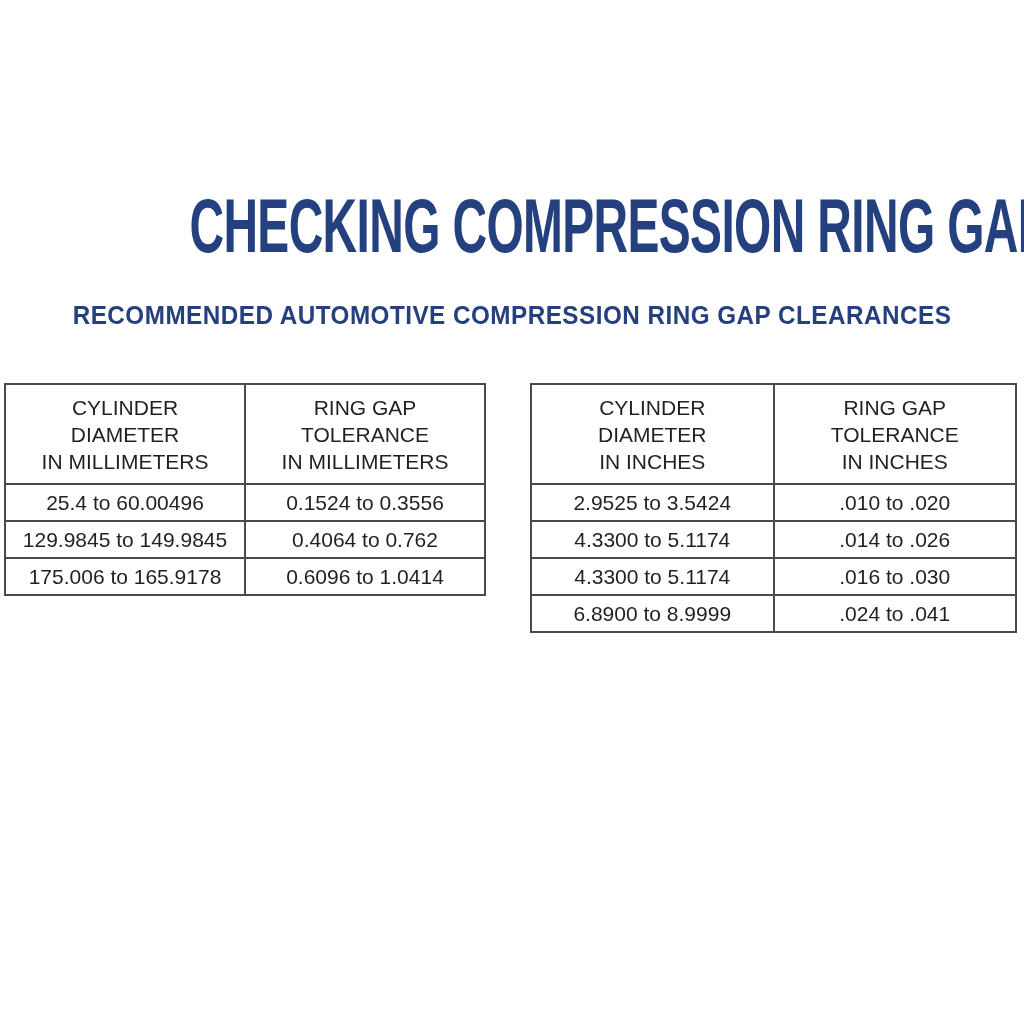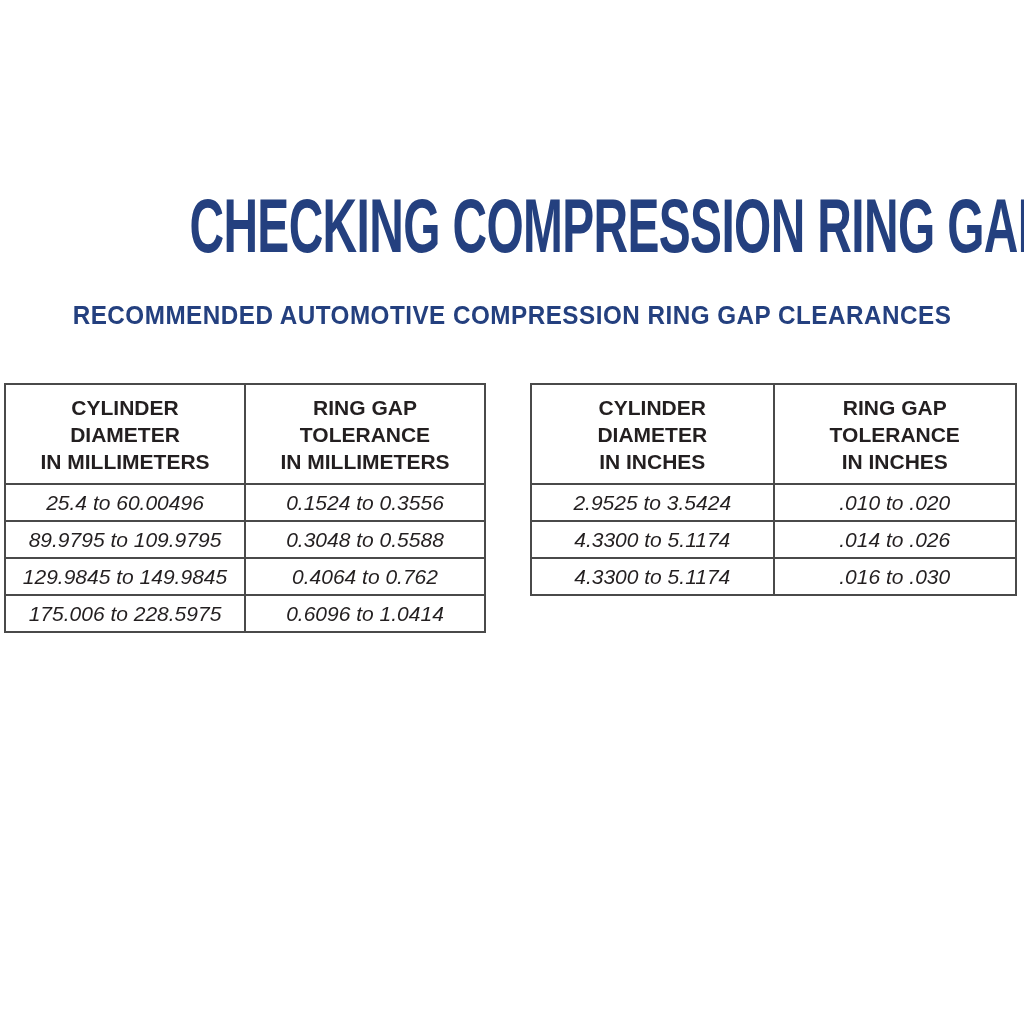--- a/index.html
+++ b/index.html
@@ -59,31 +59,30 @@
   .gap-table th, .gap-table td {
     border: 2px solid #4a4a4a;
     text-align: center;
     vertical-align: middle;
     color: #231f20;
     padding: 0;
     width: 50%;
   }
   .gap-table th {
     height: 98px;
-    font-weight: bold;
+    font-weight: normal;
     font-size: 21px;
     text-align: center;
   }
   .gap-table th span { display: block; line-height: 27px; }
   .gap-table td {
     height: 35px;
     font-size: 21px;
     font-weight: normal;
     line-height: 25px;
-    font-style: italic;
   }
 </style>
 </head>
 <body>
 
 <div class="page">
 
   <div class="doc-title">CHECKING COMPRESSION RING GAPS</div>
 
   <div class="doc-subtitle">RECOMMENDED AUTOMOTIVE COMPRESSION RING GAP CLEARANCES</div>
@@ -102,29 +101,25 @@
           <span>IN MILLIMETERS</span>
         </th>
       </tr>
     </thead>
     <tbody>
       <tr>
         <td>25.4 to 60.00496</td>
         <td>0.1524 to 0.3556</td>
       </tr>
       <tr>
-        <td>89.9795 to 109.9795</td>
-        <td>0.3048 to 0.5588</td>
-      </tr>
-      <tr>
         <td>129.9845 to 149.9845</td>
         <td>0.4064 to 0.762</td>
       </tr>
       <tr>
-        <td>175.006 to 228.5975</td>
+        <td>175.006 to 165.9178</td>
         <td>0.6096 to 1.0414</td>
       </tr>
     </tbody>
   </table>
 
   <table class="gap-table inch">
     <thead>
       <tr>
         <th>
           <span>CYLINDER</span>
@@ -144,16 +139,20 @@
         <td>.010 to .020</td>
       </tr>
       <tr>
         <td>4.3300 to 5.1174</td>
         <td>.014 to .026</td>
       </tr>
       <tr>
         <td>4.3300 to 5.1174</td>
         <td>.016 to .030</td>
       </tr>
+      <tr>
+        <td>6.8900 to 8.9999</td>
+        <td>.024 to .041</td>
+      </tr>
     </tbody>
   </table>
 
 </div>
 
 </body></html>

